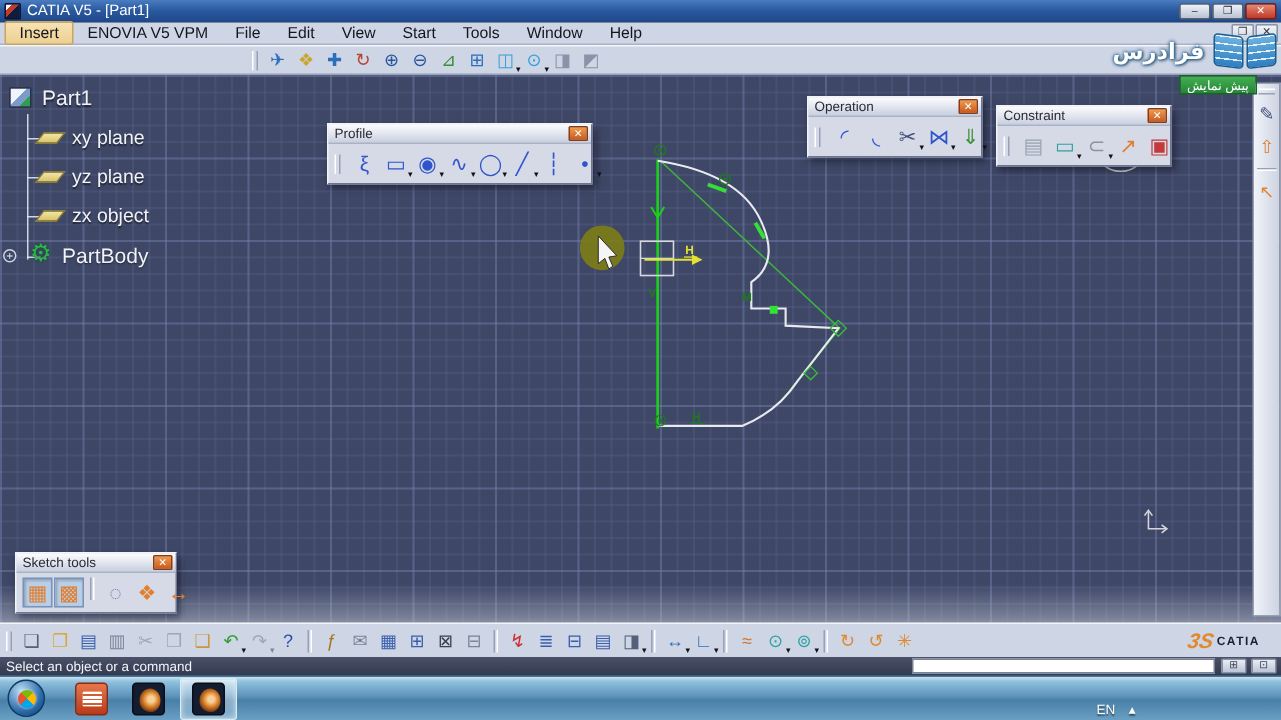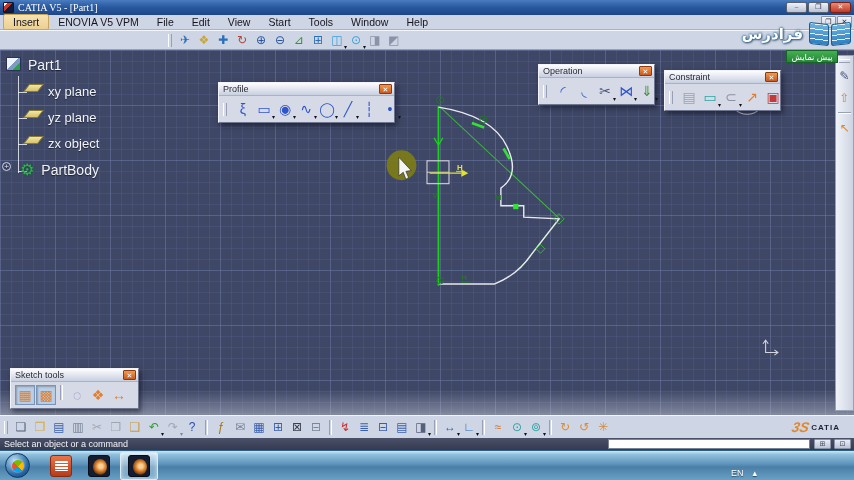--- a/index.html
+++ b/index.html
@@ -4,21 +4,21 @@
 <style>
   html,body{margin:0;padding:0;background:#222;}
   #screen{position:relative;width:854px;height:480px;overflow:hidden;
     font-family:"Liberation Sans","DejaVu Sans",sans-serif;
     -webkit-font-smoothing:antialiased;}
   #screen *{box-sizing:border-box;}
 
   
   .titlebar{position:absolute;left:0;top:0;width:854px;height:15px;
     background:linear-gradient(180deg,#4a7cc0 0%,#2a5aa0 45%,#1e4688 100%);
-    color:#fff;font-size:10px;line-height:15px;display:flex;align-items:center;font-family:Liberation Serif, serif;}
+    color:#fff;font-size:10px;line-height:15px;display:flex;align-items:center;}
   .app-ico{width:11px;height:11px;margin:0 4px 0 3px;border:1px solid #0a1530;border-radius:1px;
     background:linear-gradient(135deg,#f5f8ff 0 22%,#c23a2a 22% 48%,#101c3e 48%);}
   .win-ctrls{position:absolute;right:3px;top:2px;display:flex;gap:1px;}
   .wbtn{width:21px;height:11px;border:1px solid #56606e;border-radius:2px;font-size:7px;line-height:9px;
     text-align:center;color:#223;background:linear-gradient(180deg,#eef2f8,#b9c3d4);}
   .wbtn.close{background:linear-gradient(180deg,#e88a72,#c0392a);color:#fff;border-color:#7c1f12;}
 
   
   .menubar{position:absolute;left:0;top:15px;width:854px;height:15px;background:#ced5e5;
     border-bottom:1px solid #aab3c5;display:flex;align-items:center;font-size:10.5px;color:#15151f;}
@@ -48,21 +48,21 @@
       linear-gradient(rgba(104,114,158,.22) 1px,transparent 1px),
       linear-gradient(90deg,rgba(104,114,158,.22) 1px,transparent 1px);
     background-size:100% 100%,55px 55px,55px 55px,11px 11px,11px 11px;}
   .sketch-svg{position:absolute;left:0;top:50px;}
 
   
   .tree{position:absolute;left:0;top:50px;width:220px;height:200px;color:#f2f3f8;
     text-shadow:0 1px 1px rgba(0,0,0,.55);}
   .tline-v{position:absolute;left:18px;top:26px;height:97px;border-left:1px solid rgba(235,238,248,.85);}
   .tline-h{position:absolute;left:18px;width:9px;border-top:1px solid rgba(235,238,248,.85);}
-  .trow{position:absolute;display:flex;gap:7px;font-size:13px;}
+  .trow{position:absolute;display:flex;align-items:center;gap:7px;font-size:13px;}
   .trow.root{font-size:14px;}
   .part-icon{width:15px;height:14px;border:1px solid #2a3350;border-radius:1px;
     background:linear-gradient(135deg,#f0f4ff 0 45%,#7e9ac8 45% 70%,#2f9e4f 70%);}
   .plane-icon{width:15px;height:8px;background:linear-gradient(180deg,#f2e6a8,#d9c368);
     border:1px solid #8a7c34;transform:skewX(-38deg);}
   .partbody-icon{font-size:16px;color:#2fb24f;line-height:16px;text-shadow:0 0 2px #0d4f22;}
   .expander{width:9px;height:9px;border:1px solid #cfd5e5;border-radius:50%;font-size:8px;line-height:7px;
     text-align:center;color:#e8ecf8;margin-right:2px;}
 
   
@@ -328,21 +328,21 @@
       <span style="display:flex;gap:1px;">
           <span class="tbi" style="color: rgb(154, 163, 178);">▤</span>
           <span class="tbi" style="color: rgb(47, 163, 163);">▭<span class="caret">▾</span></span>
           <span class="tbi" style="color: rgb(138, 147, 165);">⊂<span class="caret">▾</span></span>
           <span class="tbi" style="color: rgb(224, 127, 47);">↗</span>
           <span class="tbi" style="color: rgb(194, 58, 58);">▣</span>
         </span>
     </div>
   </div>
 
-  <div class="fwin" style="left:10px;top:368px;width:129px;">
+  <div class="fwin" style="left:10px;top:368px;width:108px;">
     <div class="cap">
       <span>Sketch tools</span>
       <span class="capx">✕</span>
     </div>
     <div class="fbody">
       <span style="display:flex;gap:1px;">
           <span class="tbi act" style="color: rgb(224, 127, 47);">▦</span>
           <span class="tbi act" style="color: rgb(224, 127, 47);">▩</span>
           <span class="vsep"></span>
           <span class="tbi" style="color: rgb(106, 127, 181);">◌</span>

